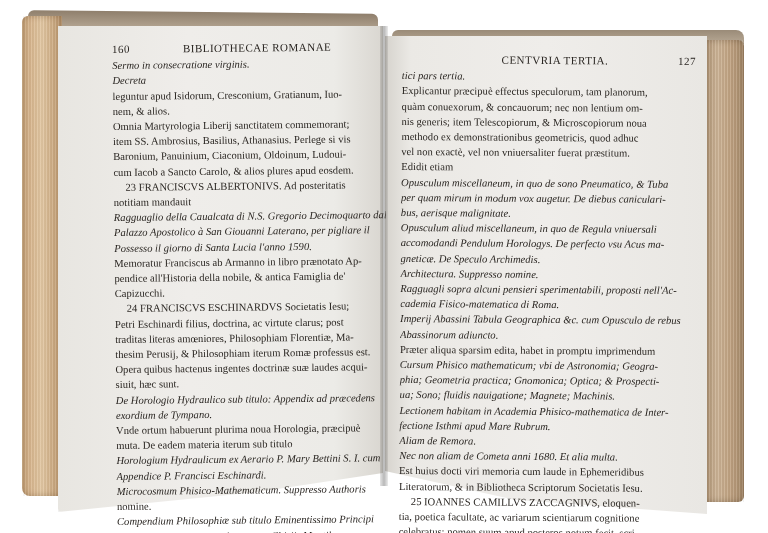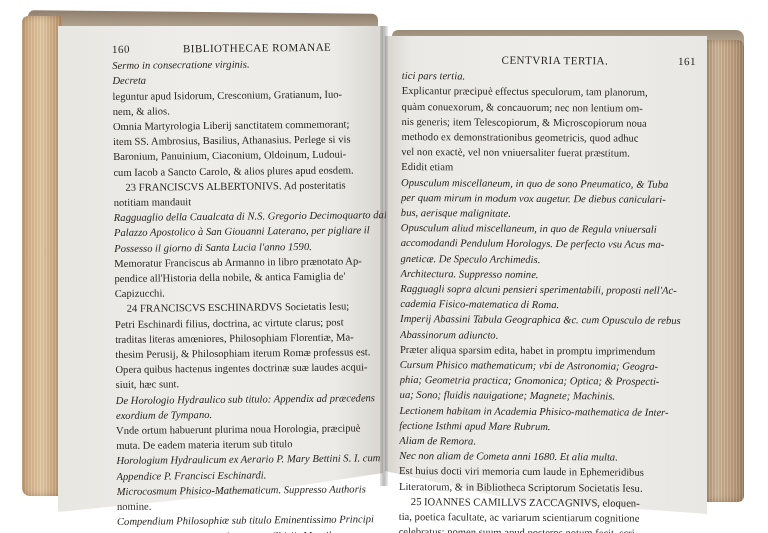--- a/index.html
+++ b/index.html
@@ -128,21 +128,21 @@
         <div class="line ">nomine.</div>
         <div class="line it">Compendium Philosophiæ sub titulo Eminentissimo Principi</div>
         <div class="line it">Flauio Card. Chisio Simulacrum ex Chisiis Montibus.</div>
       </div>
   </div>
 
   <div class="text-block right-text">
     <div class="running-head">
       <span style="width:30px"></span>
       <span class="rh-title">CENTVRIA TERTIA.</span>
-      <span>161</span>
+      <span>127</span>
     </div>
     <div id="right-lines">
         <div class="line it">tici pars tertia.</div>
         <div class="line ">Explicantur præcipuè effectus speculorum, tam planorum,</div>
         <div class="line ">quàm conuexorum, &amp; concauorum; nec non lentium om-</div>
         <div class="line ">nis generis; item Telescopiorum, &amp; Microscopiorum noua</div>
         <div class="line ">methodo ex demonstrationibus geometricis, quod adhuc</div>
         <div class="line ">vel non exactè, vel non vniuersaliter fuerat præstitum.</div>
         <div class="line ">Edidit etiam</div>
         <div class="line it">Opusculum miscellaneum, in quo de sono Pneumatico, &amp; Tuba</div>

